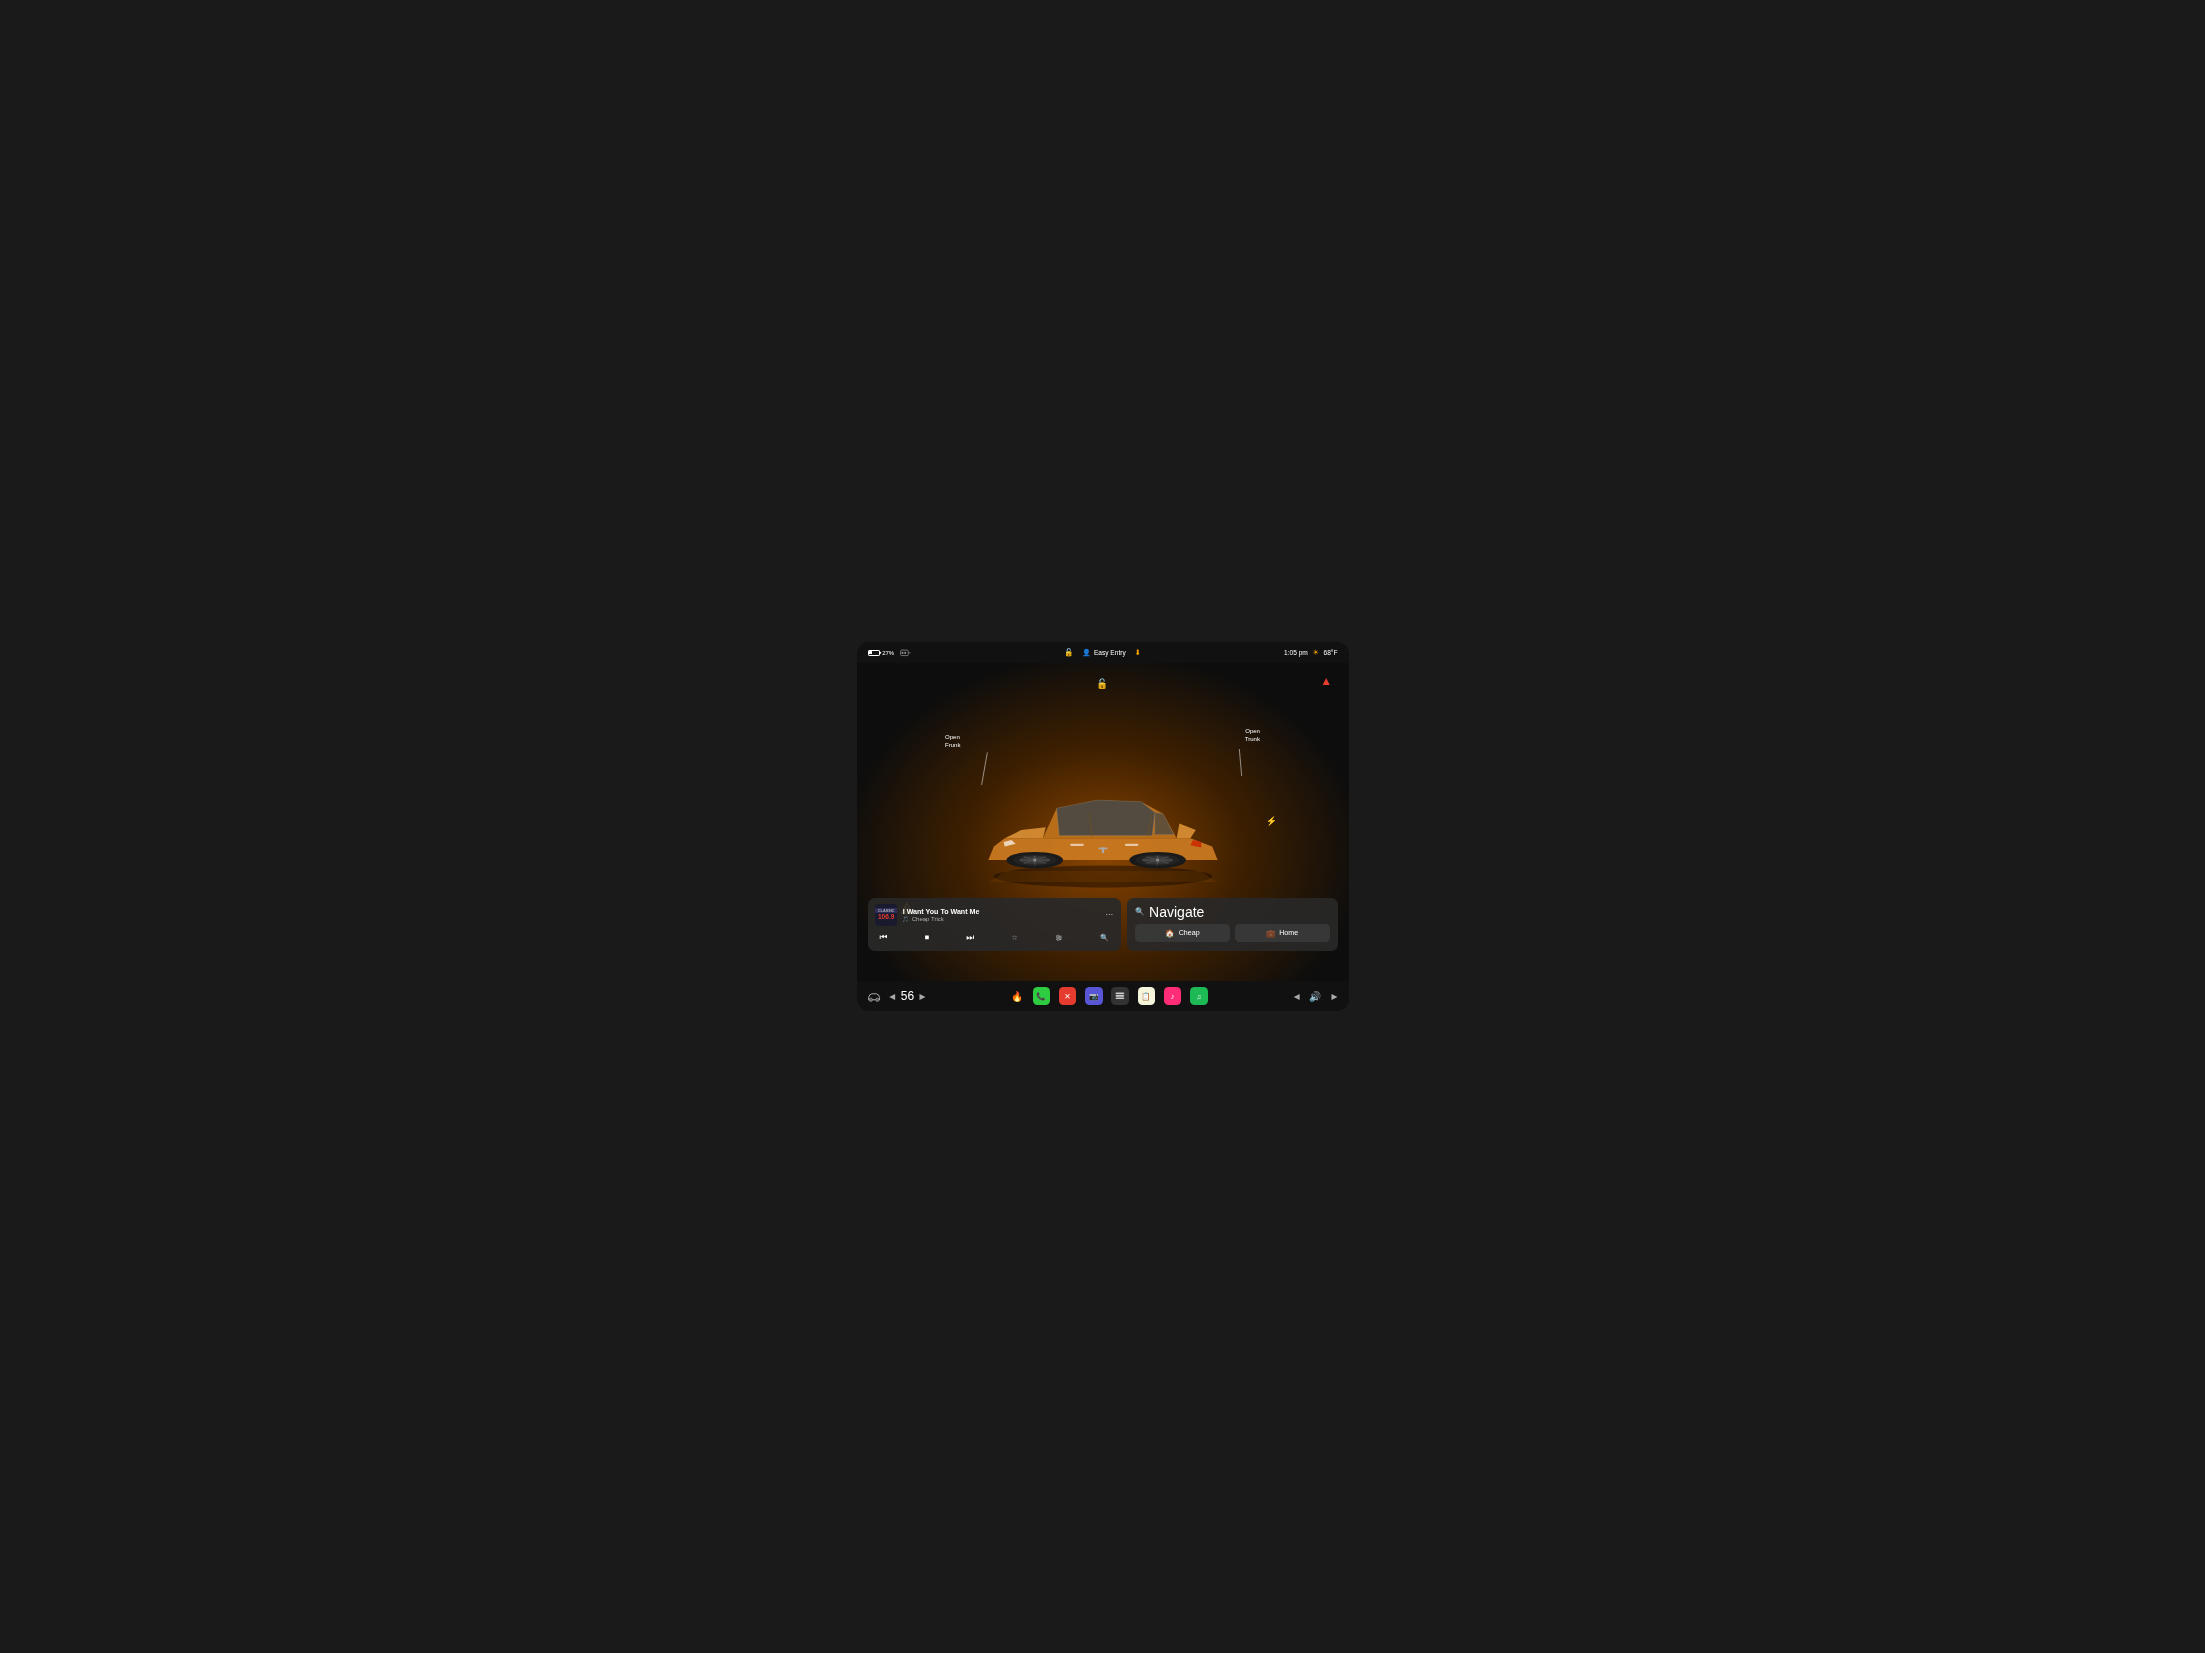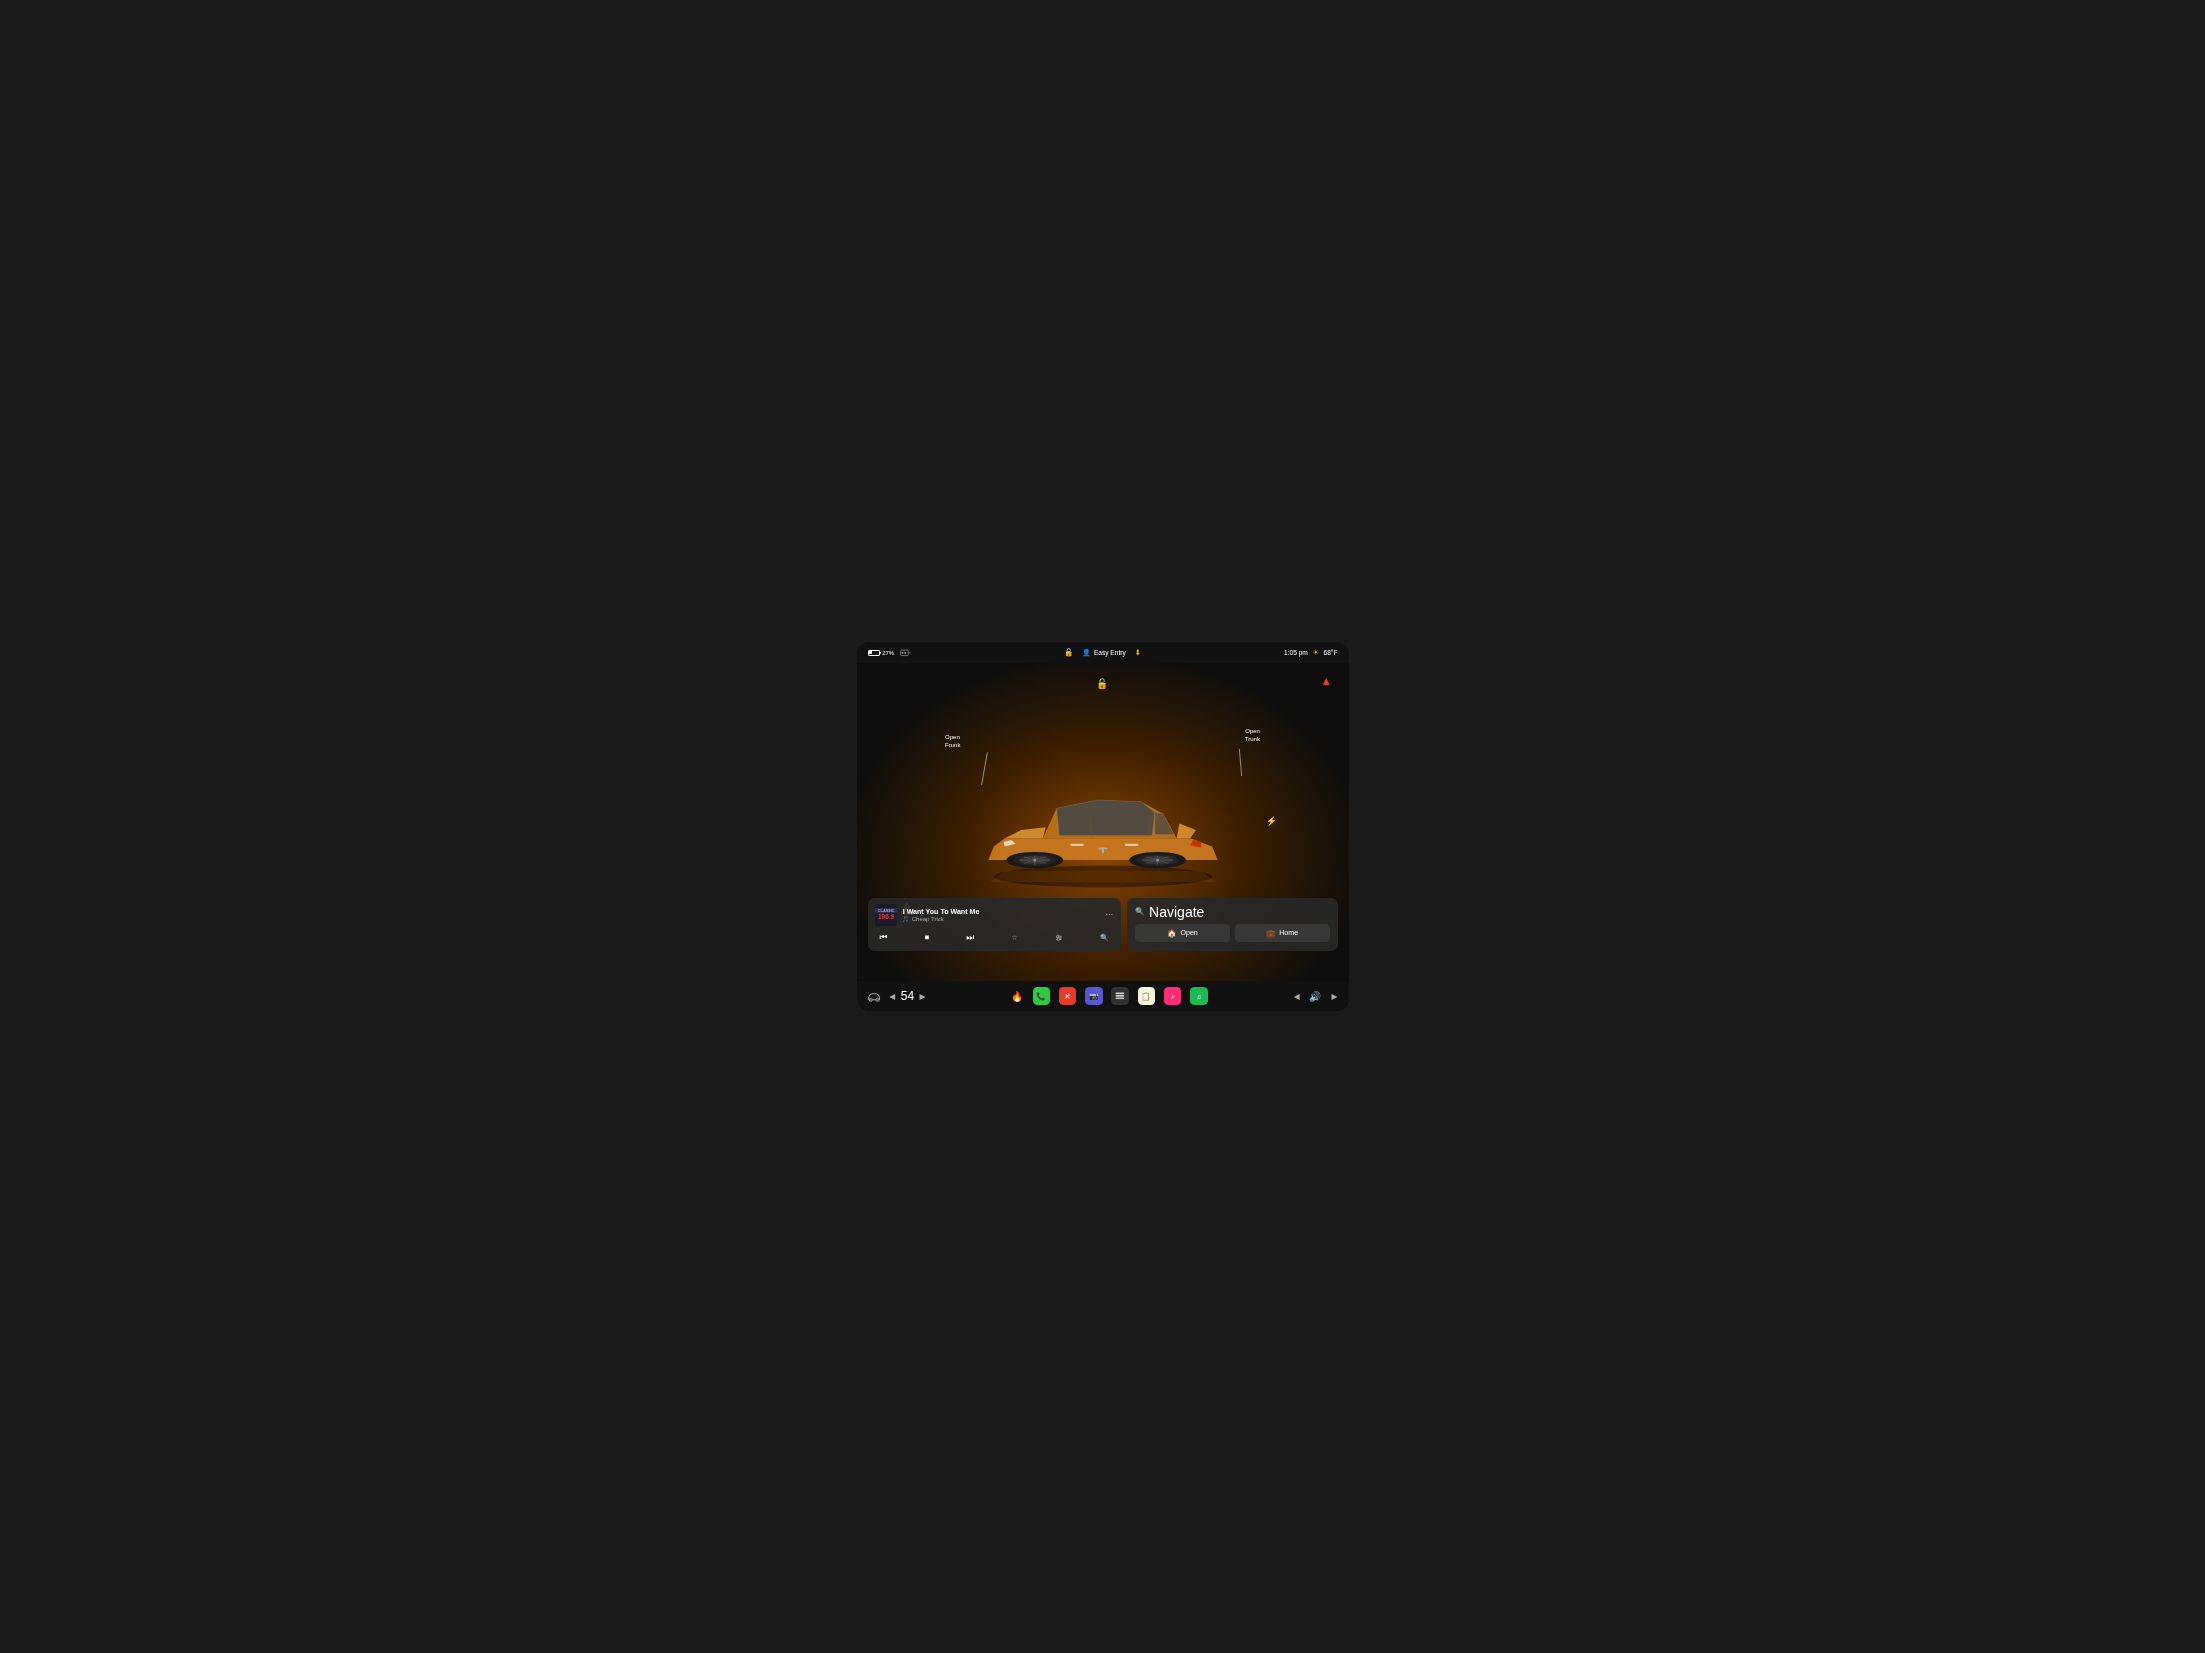--- a/index.html
+++ b/index.html
@@ -530,21 +530,21 @@
       </div>
 
       <div class="nav-panel">
         <div class="nav-search">
           <span class="nav-search-icon">🔍</span>
           <span style="color:#fff; font-size:14px; font-weight:400;">Navigate</span>
         </div>
         <div class="nav-buttons">
           <button class="nav-btn">
             <span class="nav-btn-icon">🏠</span>
-            <span>Open</span>
+            <span>Cheap</span>
           </button>
           <button class="nav-btn">
             <span class="nav-btn-icon">💼</span>
             <span>Home</span>
           </button>
         </div>
       </div>
 
     </div>
   </div>
@@ -554,21 +554,21 @@
       <button class="task-btn">
         <svg width="14.2" height="11" viewBox="0 0 26 20" fill="none">
           <path d="M3 12 L5 7 L9 5 L17 5 L21 7 L23 12 L23 16 L3 16 Z" fill="none" stroke="#ccc" stroke-width="1.5"></path>
           <ellipse cx="7" cy="16" rx="3" ry="3" fill="#555" stroke="#ccc" stroke-width="1"></ellipse>
           <ellipse cx="19" cy="16" rx="3" ry="3" fill="#555" stroke="#ccc" stroke-width="1"></ellipse>
         </svg>
       </button>
       <button class="task-btn">
         <span class="temp-arrow">◀</span>
       </button>
-      <span class="temp-display">54</span>
+      <span class="temp-display">56</span>
       <button class="task-btn">
         <span class="temp-arrow">▶</span>
       </button>
     </div>
     <div class="taskbar-center">
       <button class="task-btn">
         <span style="font-size:9.8px;">🔥</span>
       </button>
       <button class="task-btn">
         <div class="app-icon-circle green-bg">

